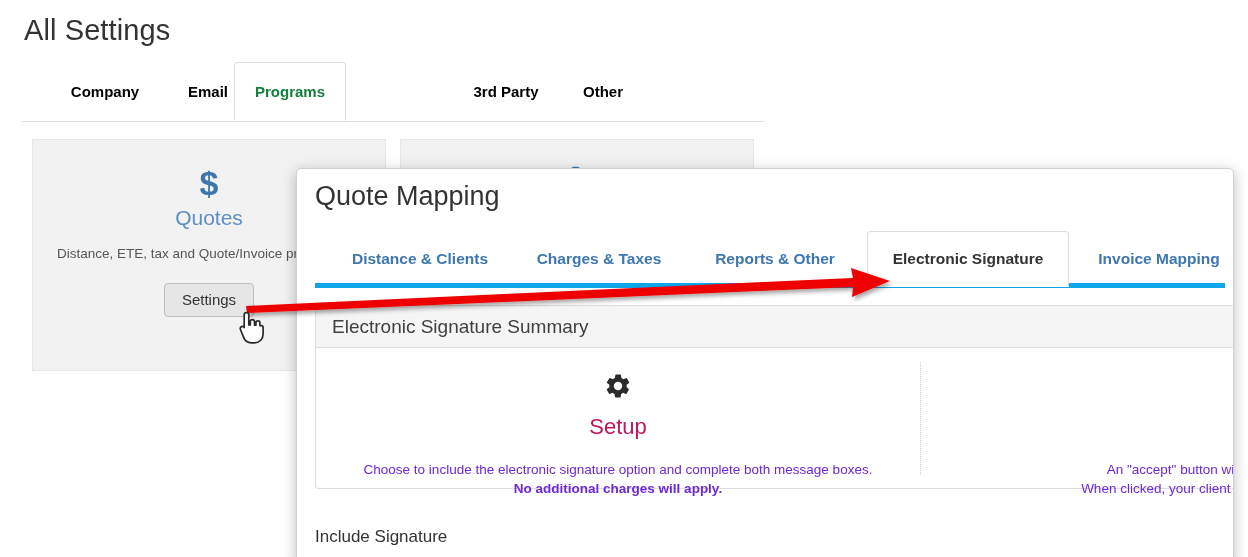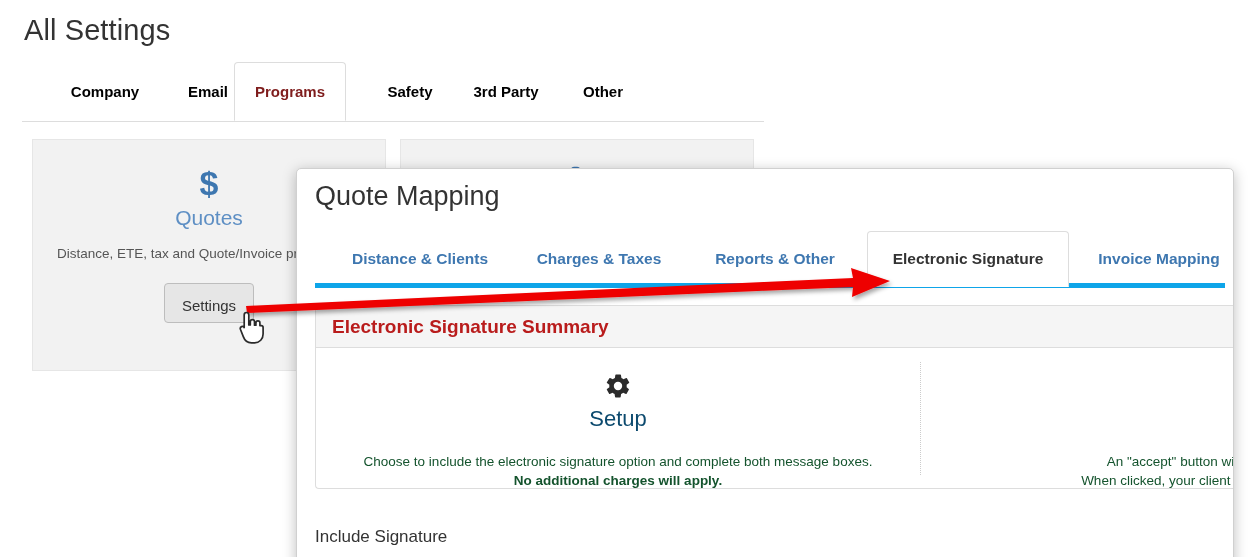--- a/index.html
+++ b/index.html
@@ -48,21 +48,21 @@
     display: flex;
     align-items: center;
     justify-content: center;
     font-size: 15px;
     font-weight: bold;
     color: #000000;
     box-sizing: border-box;
     white-space: nowrap;
   }
   #outer-tabs .tab.active {
-    color: #7f1d1d;
+    color: #15803d;
     background: #ffffff;
     border: 1px solid #dddddd;
     border-bottom: 1px solid #ffffff;
     border-radius: 4px 4px 0 0;
     z-index: 3;
   }
 
   
   .settings-card {
     position: absolute;
@@ -108,21 +108,21 @@
     padding: 0 22px;
   }
   .card-btn {
     margin-top: 20px;
     display: inline-block;
     font-size: 15px;
     color: #333333;
     background: #e6e6e6;
     border: 1px solid #bdbdbd;
     border-radius: 4px;
-    padding: 13px 17px 8px 17px;
+    padding: 7px 17px 8px 17px;
     cursor: pointer;
   }
 
   
   #modal {
     position: absolute;
     left: 296px;
     top: 168px;
     width: 938px;
     height: 400px;
@@ -190,22 +190,22 @@
     height: 42px;
     background: #f5f5f5;
     border-bottom: 1px solid #dddddd;
     display: flex;
     align-items: center;
     padding-left: 16px;
     box-sizing: border-box;
   }
   #summary-header-text {
     font-size: 19px;
-    color: #b91c1c;
-    font-weight: 700;
+    color: #404040;
+    font-weight: 400;
   }
   #summary-body {
     position: relative;
     height: 141px;
     display: flex;
   }
   .summary-col {
     flex: 0 0 auto;
     text-align: center;
     padding-top: 22px;
@@ -222,28 +222,28 @@
     padding-left: 10px;
   }
   .summary-icon {
     height: 30px;
     line-height: 30px;
     color: #222222;
   }
   .summary-icon svg { vertical-align: middle; }
   .summary-label {
     font-size: 22px;
-    color: #0c4a6e;
-    font-weight: 400;
-    margin-top: 6px;
+    color: #be185d;
+    font-weight: 400;
+    margin-top: 14px;
   }
   .summary-text {
     margin-top: 20px;
     font-size: 13.5px;
-    color: #14532d;
+    color: #6d28d9;
     line-height: 19px;
     white-space: nowrap;
   }
   .summary-text .bold { font-weight: bold; }
 
   
   #modal-bottom-heading {
     position: absolute;
     left: 18px;
     top: 358px;
@@ -277,21 +277,20 @@
 <body>
 
 <div id="bg-page">
 
   <div id="page-title">All Settings</div>
 
   <div id="outer-tabs">
     <div class="tab" style="left:22px;width:122px;">Company</div>
     <div class="tab" style="left:144px;width:84px;">Email</div>
     <div class="tab active" style="left:212px;width:112px;">Programs</div>
-    <div class="tab" style="left:342px;width:92px;">Safety</div>
     <div class="tab" style="left:430px;width:108px;">3rd Party</div>
     <div class="tab" style="left:540px;width:82px;">Other</div>
   </div>
 
   <div class="settings-card" id="card-quotes">
     <div class="card-icon dollar">$</div>
     <div class="card-title">Quotes</div>
     <div class="card-desc">Distance, ETE, tax and Quote/Invoice preferences.</div>
     <div class="card-btn">Settings</div>
   </div>

